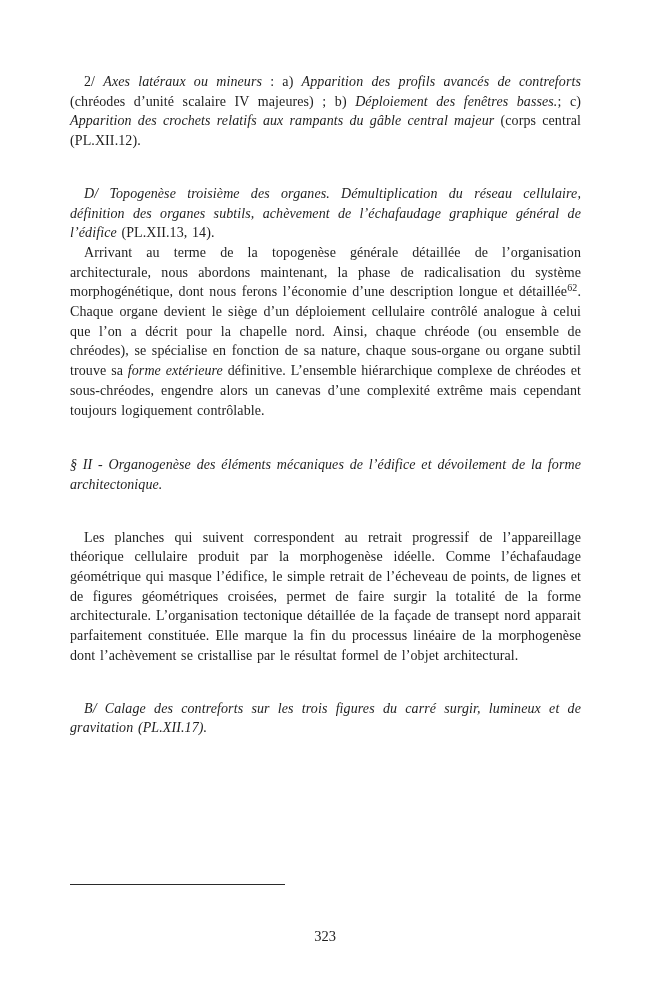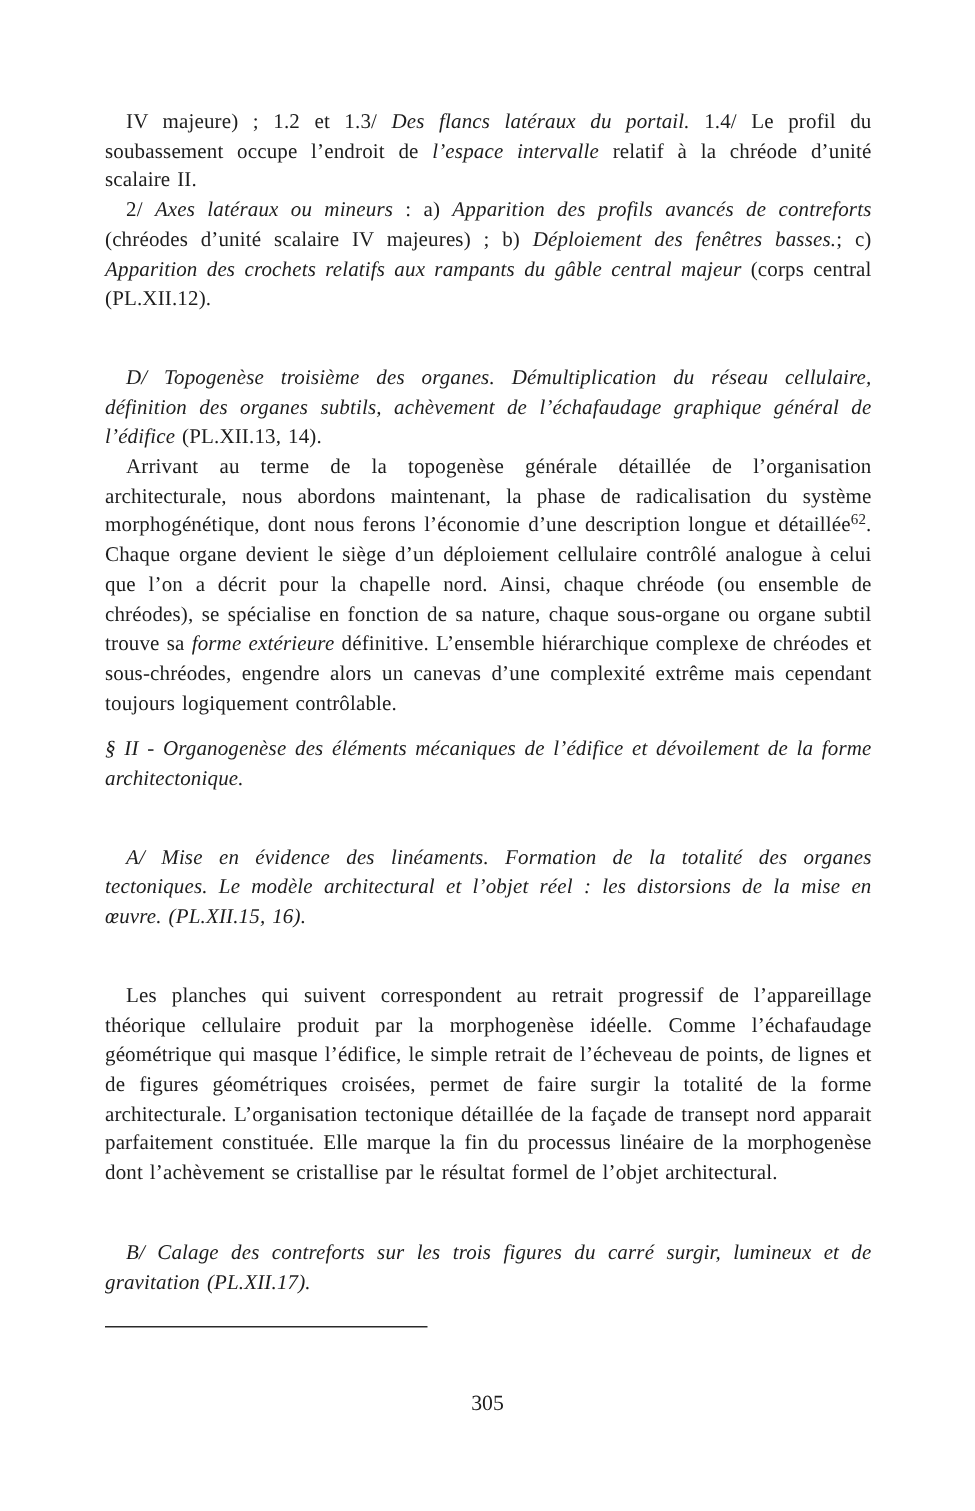--- a/index.html
+++ b/index.html
@@ -25,21 +25,21 @@
   .text-block p {
     margin: 0;
     font-size: 14px;
     line-height: 19.7px;
     text-align: justify;
     letter-spacing: 0.1px;
     word-spacing: 1px;
   }
   .text-block p.ind { text-indent: 14px; }
   .text-block p.gap-small  { margin-top: 33px; }
-  .text-block p.gap-medium { margin-top: 11px; }
+  .text-block p.gap-medium { margin-top: 35px; }
   span.it { font-style: italic; }
   sup.fnref {
     font-size: 10px;
     line-height: 0;
     vertical-align: 5px;
   }
   .footnote-area {
     position: absolute;
     left: 70px;
     top: 884px;
@@ -71,29 +71,27 @@
     font-size: 14.5px;
     color: #1d1d1d;
   }
 </style>
 </head>
 <body>
 
 <div class="page">
 
   <main class="text-block">
-      <p class="ind "><span>IV majeure) ; 1.2 et 1.3/ </span><span class="it">Des flancs latéraux du portail.</span><span> 1.4/ Le profil du soubassement occupe l’endroit de </span><span class="it">l’espace intervalle</span><span> relatif à la chréode d’unité scalaire II.</span></p>
       <p class="ind "><span>2/ </span><span class="it">Axes latéraux ou mineurs</span><span> : a) </span><span class="it">Apparition des profils avancés de contreforts</span><span> (chréodes d’unité scalaire IV majeures) ; b) </span><span class="it">Déploiement des fenêtres basses.</span><span>; c) </span><span class="it">Apparition des crochets relatifs aux rampants du gâble central majeur</span><span> (corps central (PL.XII.12).</span></p>
       <p class="ind gap-small"><span class="it">D/ Topogenèse troisième des organes. Démultiplication du réseau cellulaire, définition des organes subtils, achèvement de l’échafaudage graphique général de l’édifice </span><span>(PL.XII.13, 14).</span></p>
       <p class="ind "><span>Arrivant au terme de la topogenèse générale détaillée de l’organisation architecturale, nous abordons maintenant, la phase de radicalisation du système morphogénétique, dont nous ferons l’économie d’une description longue et détaillée</span><sup class="fnref">62</sup><span>. Chaque organe devient le siège d’un déploiement cellulaire contrôlé analogue à celui que l’on a décrit pour la chapelle nord. Ainsi, chaque chréode (ou ensemble de chréodes), se spécialise en fonction de sa nature, chaque sous-organe ou organe subtil trouve sa </span><span class="it">forme extérieure</span><span> définitive. L’ensemble hiérarchique complexe de chréodes et sous-chréodes, engendre alors un canevas d’une complexité extrême mais cependant toujours logiquement contrôlable.</span></p>
       <p class="gap-medium"><span class="it">§ II - Organogenèse des éléments mécaniques de l’édifice et dévoilement de la forme architectonique.</span></p>
-      <p class="ind gap-small"><span class="it">A/ Mise en évidence des linéaments. Formation de la totalité des organes tectoniques. Le modèle architectural et l’objet réel : les distorsions de la mise en œuvre. (PL.XII.15, 16).</span></p>
       <p class="ind gap-small"><span>Les planches qui suivent correspondent au retrait progressif de l’appareillage théorique cellulaire produit par la morphogenèse idéelle. Comme l’échafaudage géométrique qui masque l’édifice, le simple retrait de l’écheveau de points, de lignes et de figures géométriques croisées, permet de faire surgir la totalité de la forme architecturale. L’organisation tectonique détaillée de la façade de transept nord apparait parfaitement constituée. Elle marque la fin du processus linéaire de la morphogenèse dont l’achèvement se cristallise par le résultat formel de l’objet architectural.</span></p>
       <p class="ind gap-small"><span class="it">B/ Calage des contreforts sur les trois figures du carré surgir, lumineux et de gravitation (PL.XII.17).</span></p>
     </main>
 
   <div class="footnote-area">
     <hr class="footnote-rule">
   </div>
 
-  <div class="page-number">305</div>
+  <div class="page-number">323</div>
 
 </div>
 
 </body></html>

